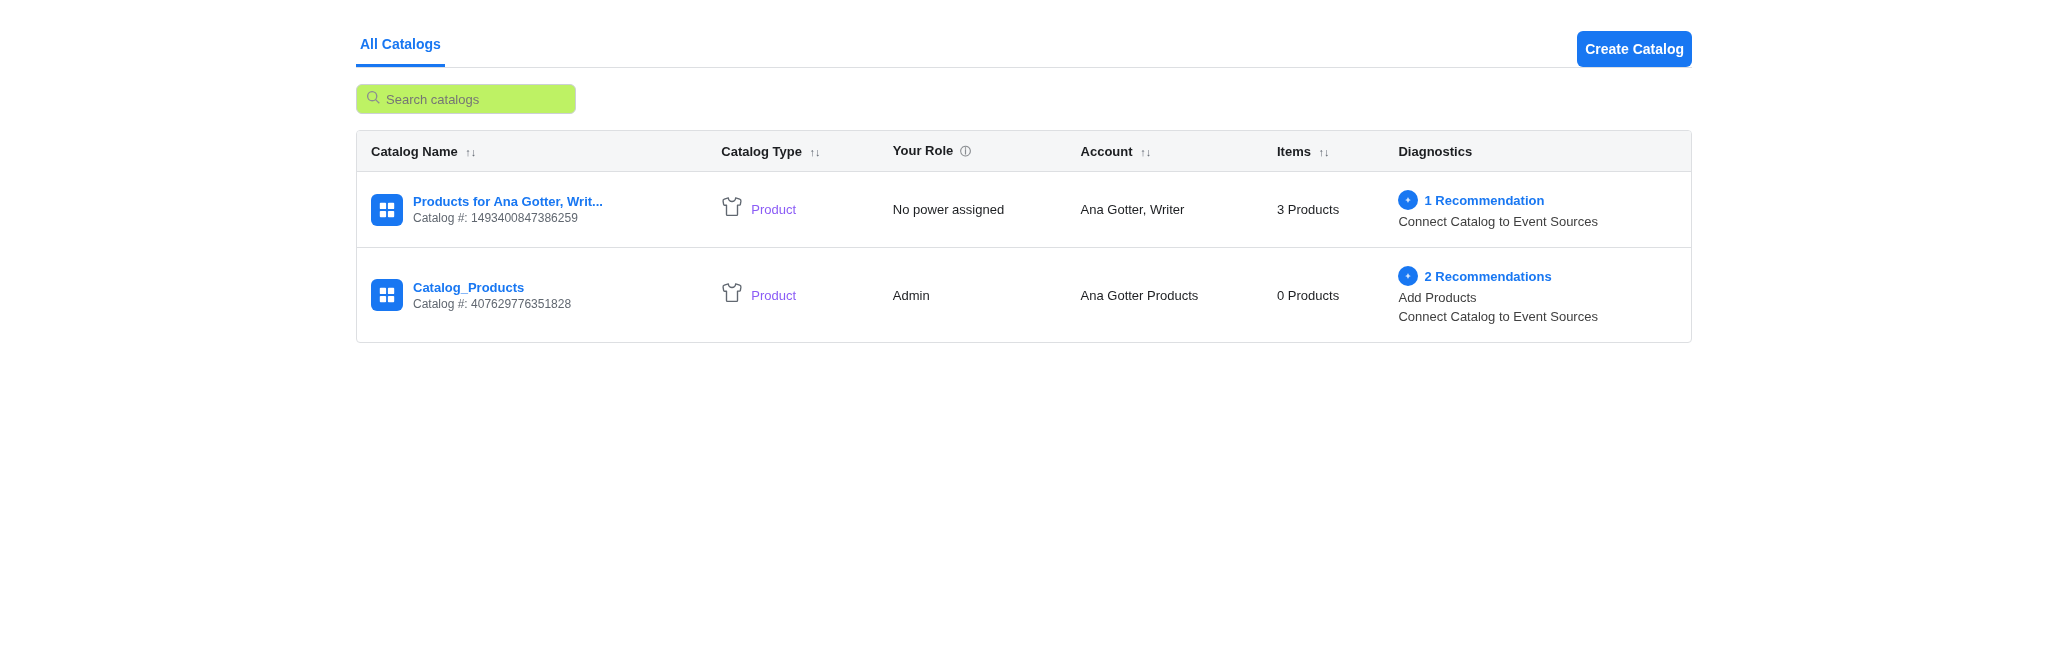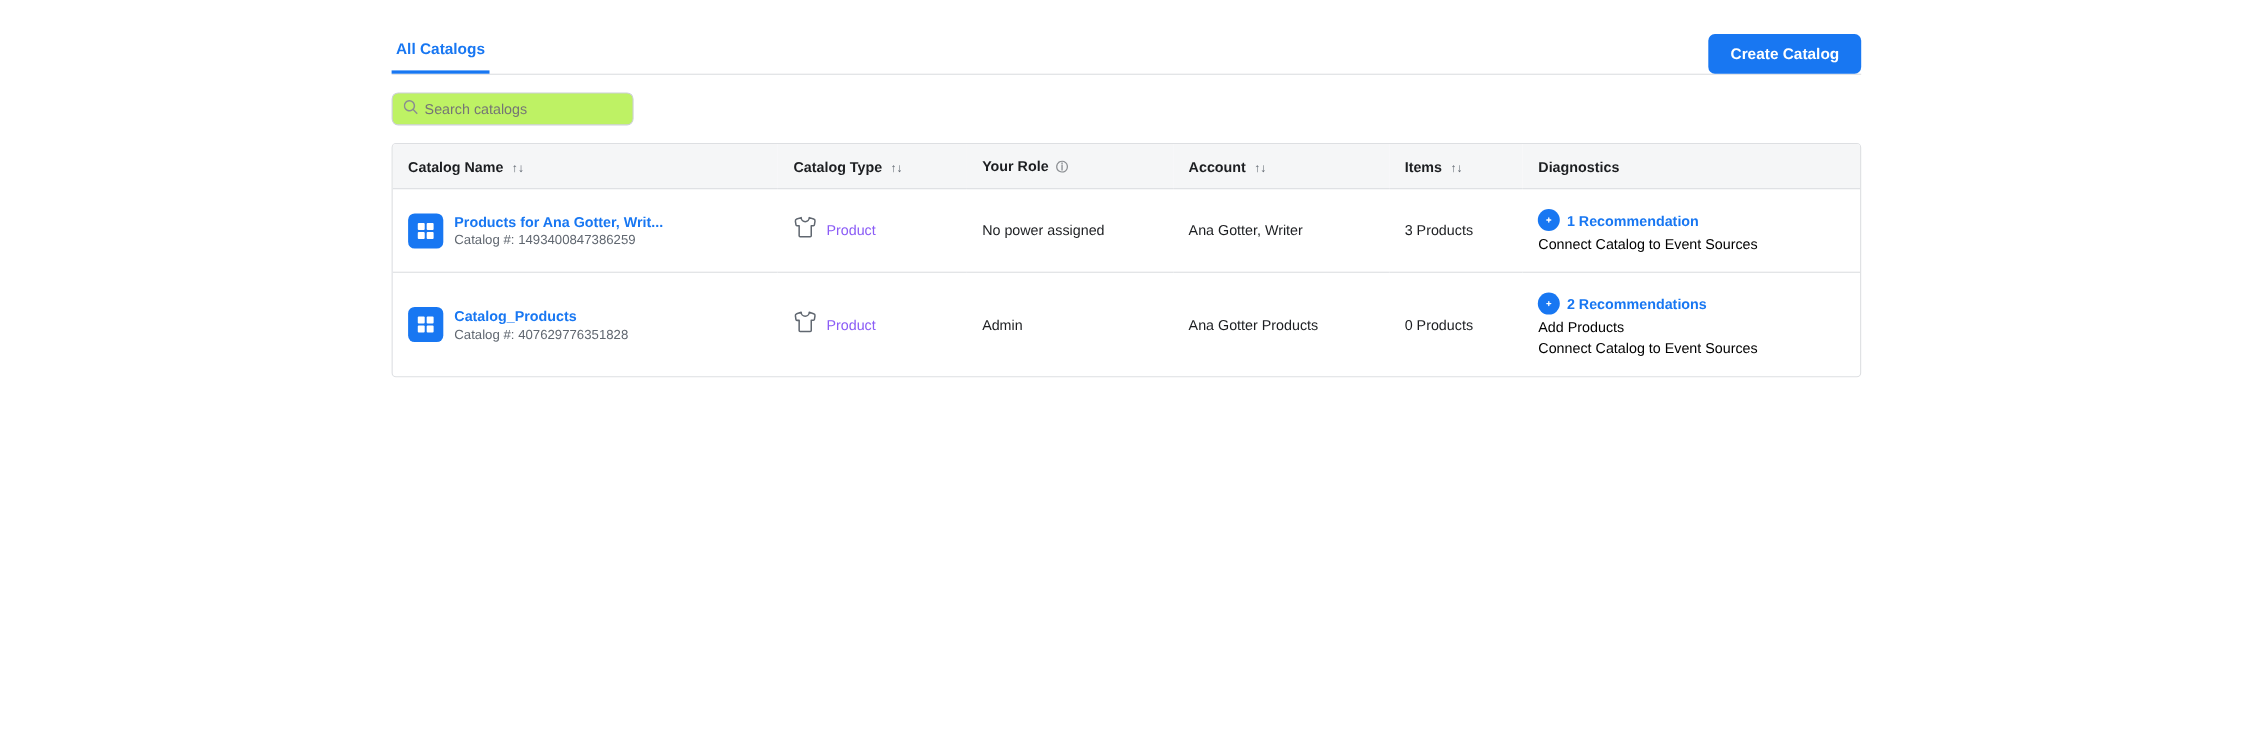--- a/index.html
+++ b/index.html
@@ -43,21 +43,21 @@
     }
     .tab.active {
       color: #1877f2;
       border-bottom: 3px solid #1877f2;
     }
     .create-catalog-btn {
       background: #1877f2;
       color: #fff;
       border: none;
       border-radius: 6px;
-      padding: 10px 20px;
+      padding: 10px 8px;
       font-size: 14px;
       font-weight: 600;
       cursor: pointer;
       white-space: nowrap;
     }
     .search-container {
       margin-bottom: 16px;
     }
     .search-input-wrap {
       display: flex;
@@ -195,21 +195,21 @@
       height: 12px;
       fill: #fff;
     }
     .rec-text {
       color: #1877f2;
       font-weight: 600;
       font-size: 13px;
       cursor: pointer;
     }
     .diag-link {
-      color: #000000;
+      color: #404040;
       font-size: 13px;
       cursor: pointer;
       text-decoration: none;
     }
   </style>
 </head>
 <body>
 
 <div class="page-container">
 

